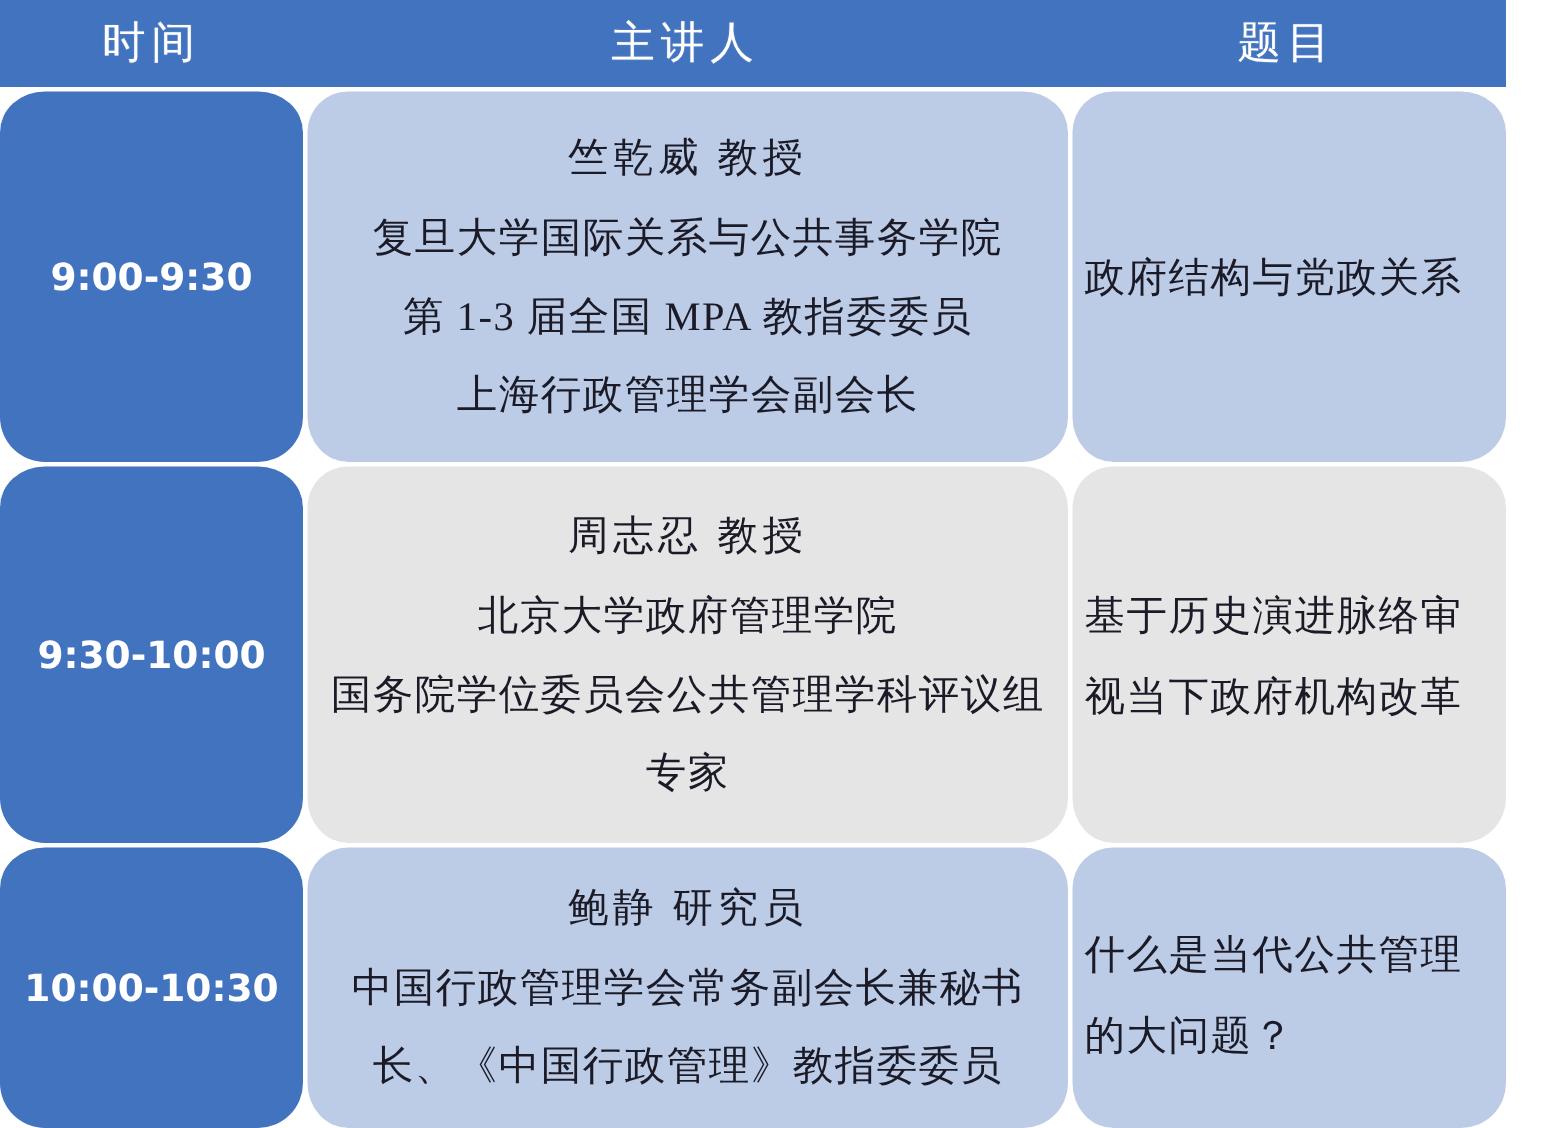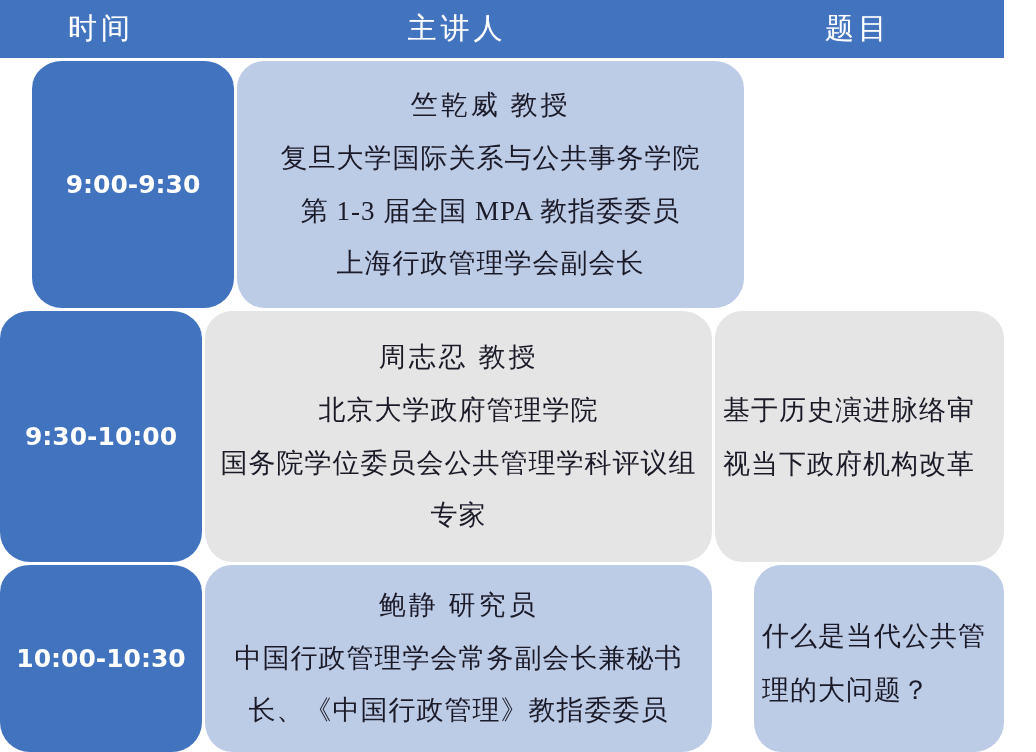--- a/index.html
+++ b/index.html
@@ -67,21 +67,21 @@
   
   .cell-time {
     flex: 0 0 202px;
     background: #4273be;
     color: #ffffff;
     font-family: "DejaVu Sans", "Liberation Sans", sans-serif;
     font-size: 25px;
     font-weight: 700;
     letter-spacing: 0px;
   }
-  .row-1 .cell-time { align-items: center; margin-left: 32px; }
+  .row-1 .cell-time { align-items: center; }
   .row-2 .cell-time { align-items: center; }
   .row-3 .cell-time { align-items: center; }
 
   
   .cell-speaker {
     flex: 0 0 510px;
     flex-direction: column;
     padding: 6px 2px;
   }
   .cell-topic {
@@ -128,40 +128,43 @@
     white-space: normal;
     color: #1b1b28;
     text-align: left;
     width: 100%;
     font-family: "Liberation Serif", "DejaVu Serif", serif;
   }
 
   
   .row-3 .cell-speaker,
   .row-3 .cell-topic { align-items: flex-start; padding-top: 5px; }
-  .row-3 .cell-topic { padding-top: 15px; margin-left: 39px; }
+  .row-3 .cell-topic { padding-top: 15px; }
 </style>
 </head>
 <body>
 
 <div class="schedule-table">
 
   <div class="table-header">
     <div class="hcell col-time">时间</div>
     <div class="hcell col-speaker">主讲人</div>
     <div class="hcell col-topic">题目</div>
   </div>
 
   <div class="table-row row-1">
     <div class="cell cell-time sep-top">9:00-9:30</div>
     <div class="cell cell-speaker tint-dark sep-left sep-top">
       <span class="line speaker-name">竺乾威  教授</span>
       <span class="line speaker-affil">复旦大学国际关系与公共事务学院</span>
       <span class="line speaker-affil">第 1-3 届全国 MPA 教指委委员</span>
       <span class="line speaker-affil">上海行政管理学会副会长</span>
+    </div>
+    <div class="cell cell-topic tint-dark sep-left sep-top">
+      <span class="topic-text">政府结构与党政关系</span>
     </div>
   </div>
 
   <div class="table-row row-2">
     <div class="cell cell-time sep-top">9:30-10:00</div>
     <div class="cell cell-speaker tint-light sep-left sep-top">
       <span class="line speaker-name">周志忍  教授</span>
       <span class="line speaker-affil">北京大学政府管理学院</span>
       <span class="line speaker-affil wrap">国务院学位委员会公共管理学科评议组专家</span>
     </div>

